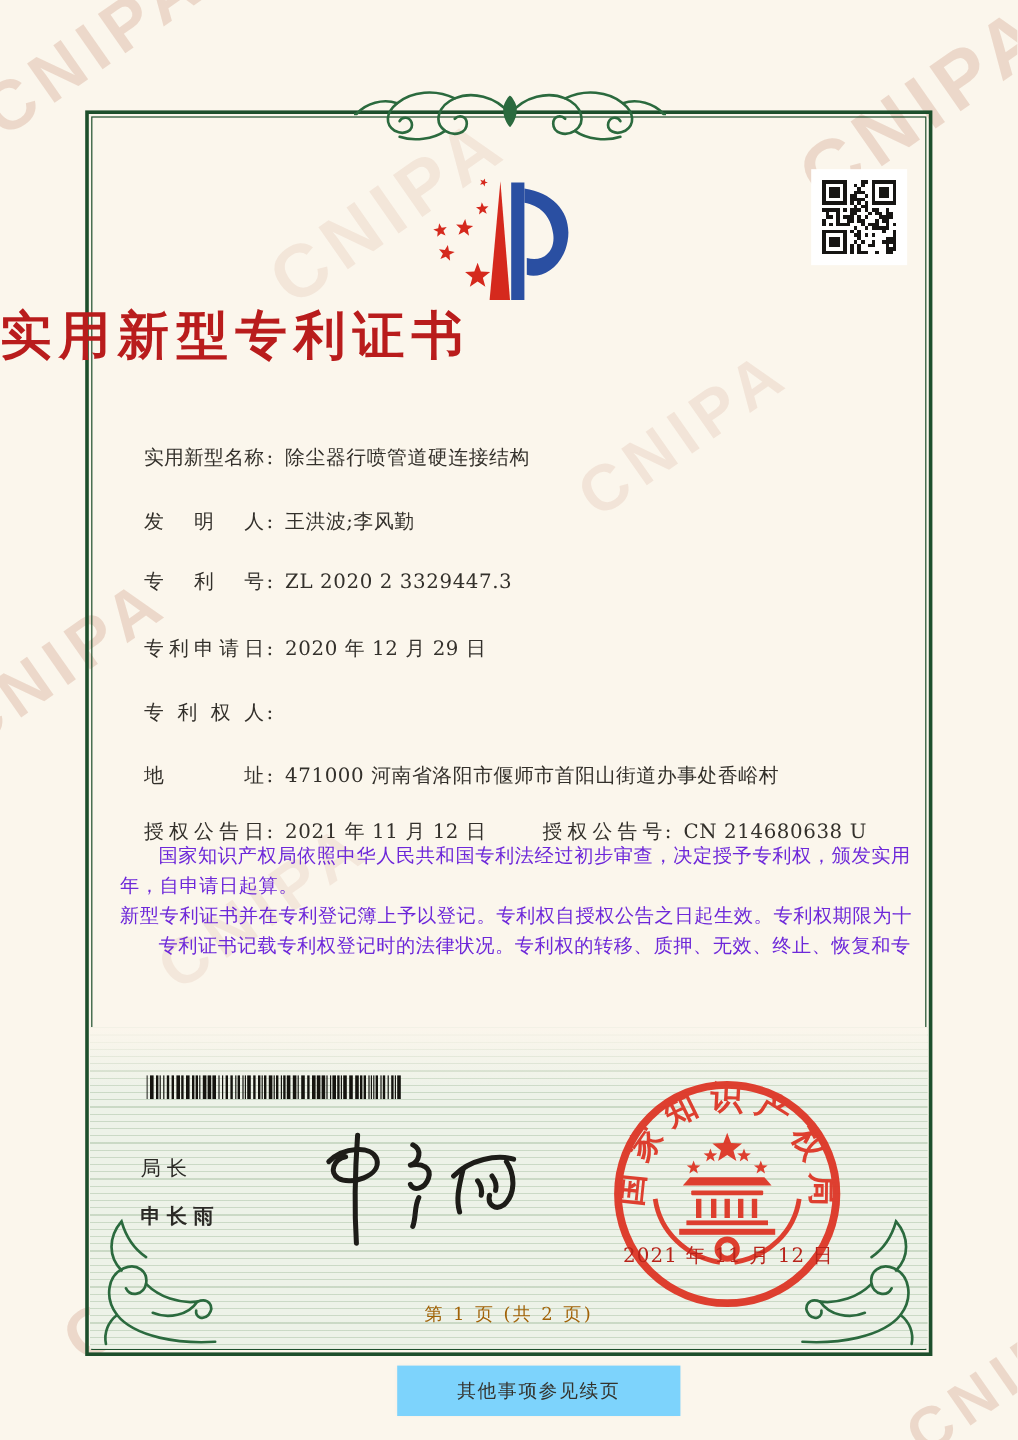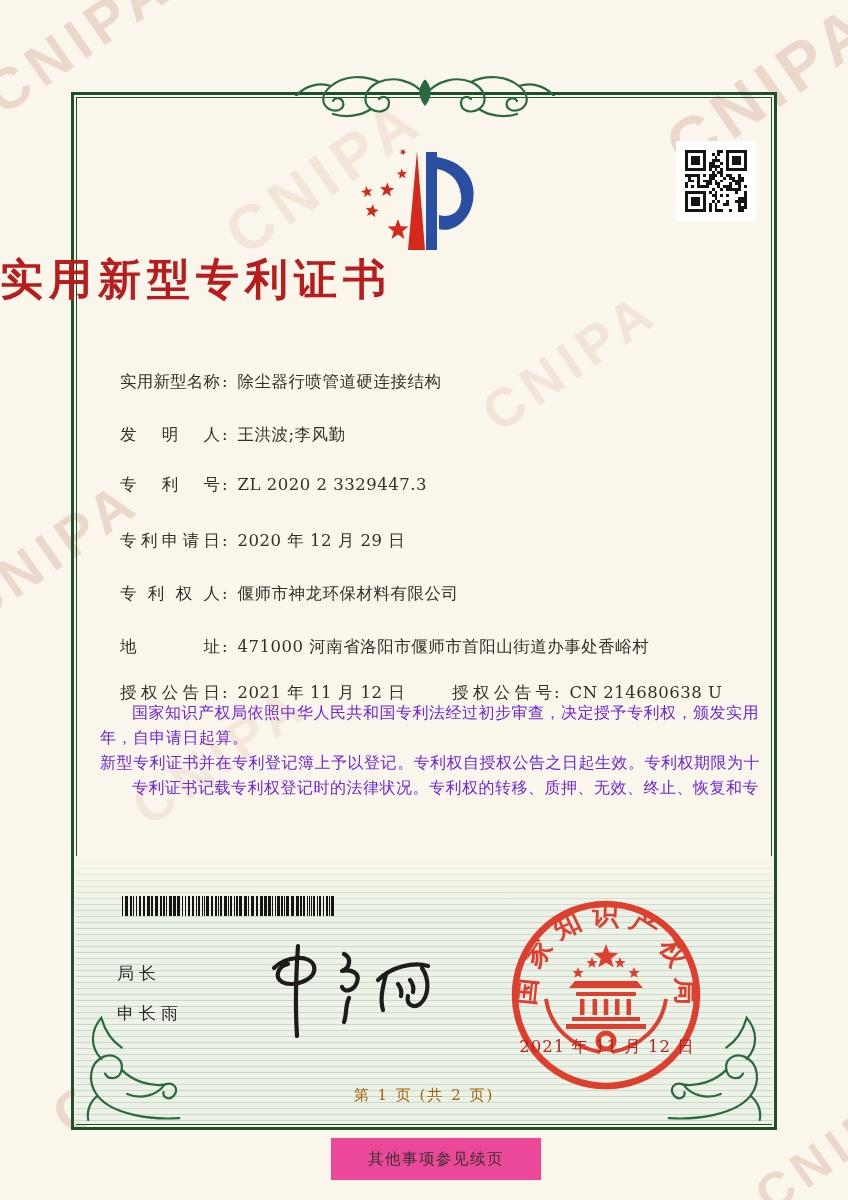--- a/index.html
+++ b/index.html
@@ -27,27 +27,27 @@
   .doc-title{left:0;top:251px;width:848px;text-align:left;font-size:43px;font-weight:bold;
              letter-spacing:6px;color:#b91c1c;}
   .field-row{left:120px;display:flex;align-items:baseline;font-size:16.5px;color:#33302b;margin-top:20px;}
   .f-label{display:inline-block;width:100px;text-align:justify;text-align-last:justify;}
   .f-colon{margin:0 10px 0 2px;}
   .f-value{letter-spacing:0.5px;}
   .body-text{left:100px;top:700px;width:652px;font-size:16px;color:#6d28d9;}
   .body-line{height:25px;line-height:25px;letter-spacing:0.5px;white-space:nowrap;}
   .indent{padding-left:32px;}
   .director-title{left:117px;top:962px;font-size:17px;letter-spacing:5px;color:#2b2a26;}
-  .director-name{left:117px;top:1002px;font-size:17px;letter-spacing:5px;color:#2b2a26;}
+  .director-name{left:117px;top:1002px;font-size:17px;letter-spacing:5px;color:#2b2a26;font-weight:bold;}
   .seal-wrap{left:506px;top:895px;width:200px;height:200px;opacity:0.93;}
   .seal-date{left:512px;top:1036px;width:190px;text-align:center;font-size:16.5px;
              color:#b8231a;letter-spacing:1px;z-index:7;}
   .page-num{left:74px;top:1086px;width:700px;text-align:center;font-size:15px;
             letter-spacing:2px;color:#a16207;}
-  .cont-box{left:331px;top:1138px;width:210px;height:42px;background:#ec4899;
+  .cont-box{left:331px;top:1138px;width:236px;height:42px;background:#7dd3fc;
             display:flex;align-items:center;justify-content:center;font-size:15.5px;
             letter-spacing:1.5px;color:#34322c;box-shadow:0 0 4px rgba(0,0,0,0.04);}
   .qr-box{left:676px;top:141px;width:80px;height:80px;background:#ffffff;}
   .qr-box svg{position:absolute;left:9px;top:9px;}
 </style>
 </head>
 <body>
 
 <div class="page">
 
@@ -358,21 +358,20 @@
         <span class="f-value">ZL 2020 2 3329447.3</span>
     </div>
     <div class="abs field-row" style="top:510px">
       <span class="f-label">专利申请日</span>
         <span class="f-colon">:</span>
         <span class="f-value">2020 年 12 月 29 日</span>
     </div>
     <div class="abs field-row" style="top:563px">
       <span class="f-label">专利权人</span>
         <span class="f-colon">:</span>
-        <span class="f-value">偃师市神龙环保材料有限公司</span>
     </div>
     <div class="abs field-row" style="top:616px">
       <span class="f-label">地址</span>
         <span class="f-colon">:</span>
         <span class="f-value">471000 河南省洛阳市偃师市首阳山街道办事处香峪村</span>
     </div>
     <div class="abs field-row" style="top:662px">
       <span class="f-label">授权公告日</span>
         <span class="f-colon">:</span>
         <span class="f-value">2021 年 11 月 12 日</span>

